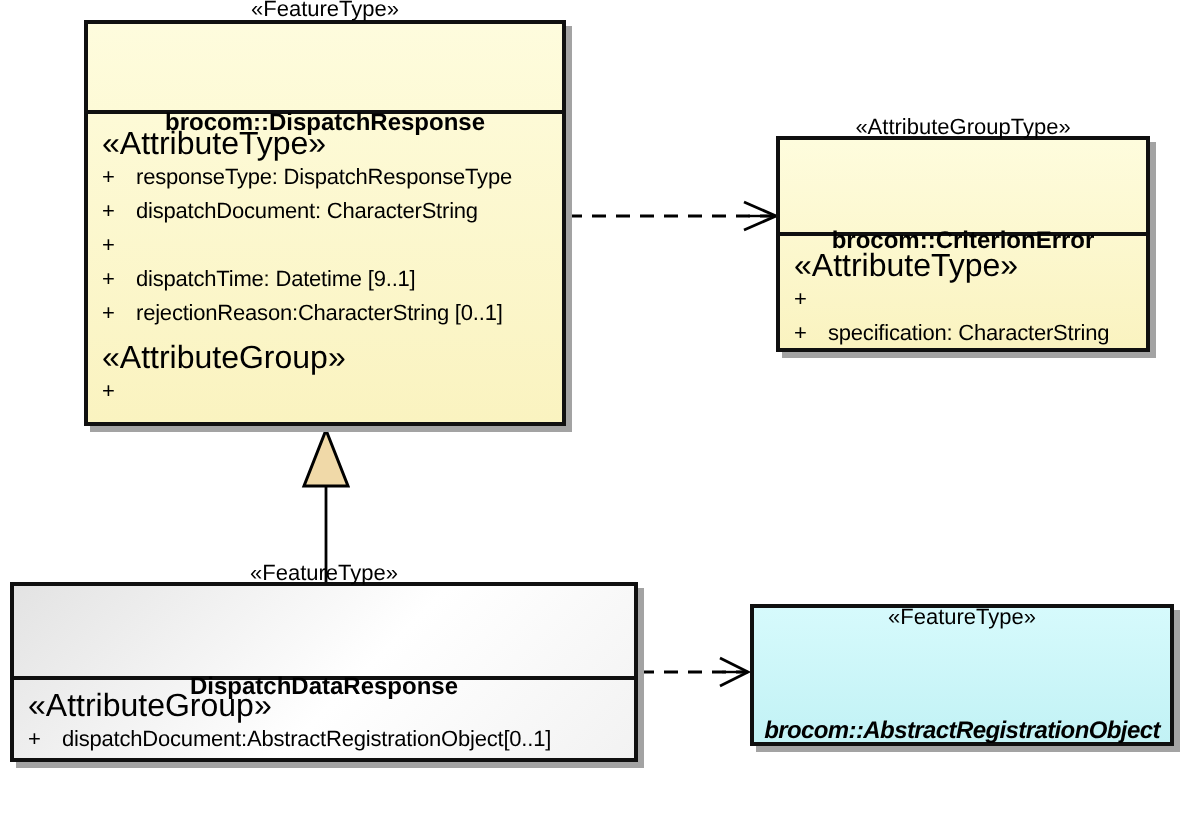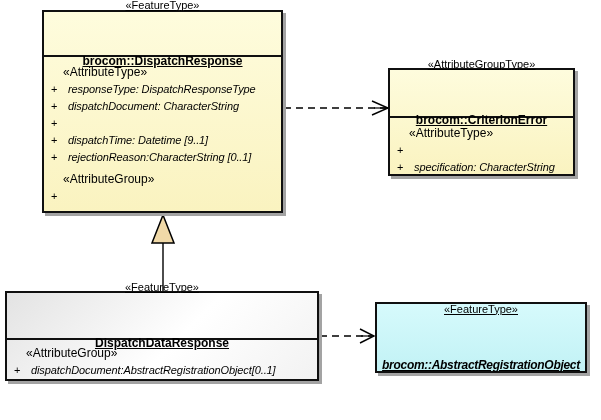--- a/index.html
+++ b/index.html
@@ -27,42 +27,41 @@
   .uml-class.gray   { background: linear-gradient(135deg, #e3e3e3 0%, #ffffff 55%, #f2f2f2 100%); }
   .uml-class.cyan   { background: linear-gradient(180deg, #d6fafc 0%, #c2f2f5 100%); }
   .title {
     border-bottom: 2px solid #101010;
     display: flex;
     flex-direction: column;
     justify-content: center;
     align-items: center;
     text-align: center;
     box-sizing: border-box;
-    text-decoration: underline;
   }
   .title.no-divider { border-bottom: none; height: 100%; }
   .stereo { font-size: 11px; line-height: 15px; }
   .cname  { font-size: 12px; font-weight: bold; line-height: 17px; white-space: nowrap; margin-top: 40px; }
   .cname.abstract { font-style: italic; letter-spacing: -0.3px; }
   .body { padding-top: 2px; }
   .sect {
-    font-size: 12px;
+    font-size: 16px;
     line-height: 15px;
-    padding: 6px 0 1px 19px;
+    padding: 6px 0 1px 7px;
     white-space: nowrap;
   }
   .attr {
     display: flex;
     font-size: 11px;
     line-height: 17px;
     white-space: nowrap;
     letter-spacing: -0.1px;
   }
   .vis { width: 17px; padding-left: 7px; box-sizing: content-box; flex: 0 0 auto; }
-  .atext { flex: 1 1 auto; font-style: italic; }
+  .atext { flex: 1 1 auto; }
 </style>
 </head>
 <body>
 
 <div class="canvas">
 
   <svg class="connectors" viewBox="0 0 601 420">
 
     <g>
       <line x1="284" y1="108" x2="386" y2="108" stroke="#000000" stroke-width="1.4" stroke-dasharray="7,5"></line>

